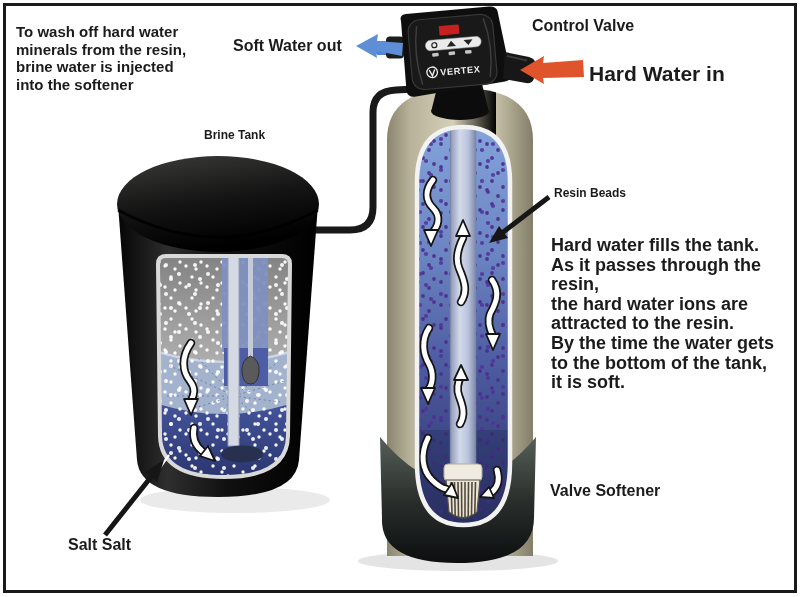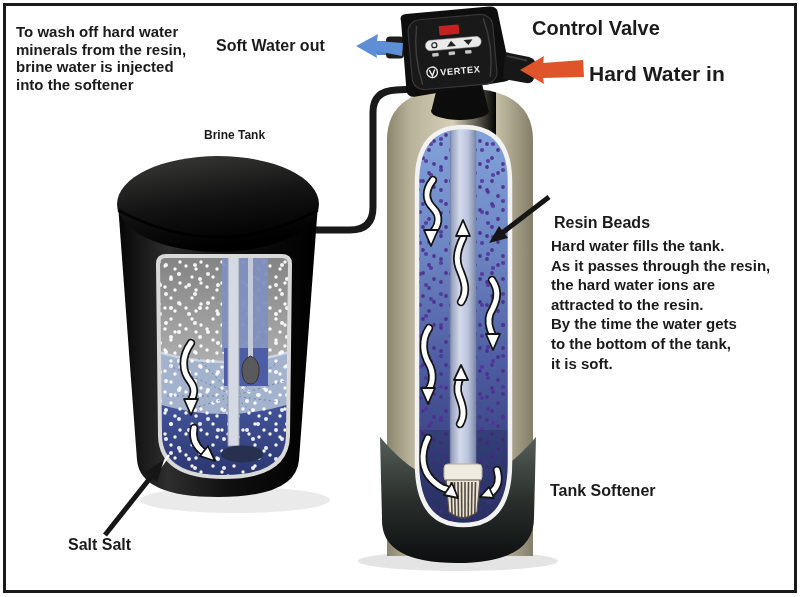--- a/index.html
+++ b/index.html
@@ -2,26 +2,26 @@
 <html><head>
 <meta charset="utf-8">
 <style>
   html,body{margin:0;padding:0;}
   body{width:800px;height:597px;position:relative;background:#fff;overflow:hidden;
        font-family:"Liberation Sans",sans-serif;}
   .frame{position:absolute;left:3px;top:3px;right:3px;bottom:4px;border:3px solid #1a1a1a;z-index:3;pointer-events:none;}
   svg.scene{position:absolute;left:0;top:0;z-index:1;}
   .lbl{position:absolute;font-weight:bold;color:#1b1b1b;white-space:pre-line;z-index:2;}
   .lbl-note{left:16px;top:23px;font-size:15px;line-height:17.5px;width:235px;}
-  .lbl-soft{left:216px;top:37px;font-size:16px;}
-  .lbl-valve{left:532px;top:17px;font-size:20px;}
+  .lbl-soft{left:233px;top:37px;font-size:16px;}
+  .lbl-valve{left:532px;top:17px;font-size:16px;}
   .lbl-hard{left:589px;top:62px;font-size:21px;}
   .lbl-brinetank{left:204px;top:128px;font-size:12px;}
-  .lbl-resin{left:554px;top:186px;font-size:16px;margin-top:28px;}
-  .lbl-desc{left:551px;top:236px;font-size:15px;line-height:19.6px;width:245px;}
+  .lbl-resin{left:554px;top:186px;font-size:12px;}
+  .lbl-desc{left:551px;top:236px;font-size:18px;line-height:19.6px;width:245px;}
   .lbl-softener{left:550px;top:482px;font-size:16px;}
   .lbl-salt{left:68px;top:536px;font-size:16px;}
   
   .aw-o{stroke:#141414;stroke-width:8.5;fill:none;stroke-linecap:round;}
   .aw-i{stroke:#ffffff;stroke-width:5;fill:none;stroke-linecap:round;}
   .ah{fill:#ffffff;stroke:#141414;stroke-width:1.8;stroke-linejoin:round;}
   .ptr{stroke:#161616;stroke-width:5;}
   .ptrh{fill:#161616;}
 </style>
 </head>
@@ -265,14 +265,14 @@
 <div class="lbl lbl-hard">Hard Water in</div>
 <div class="lbl lbl-brinetank">Brine Tank</div>
 <div class="lbl lbl-resin">Resin Beads</div>
 <div class="lbl lbl-desc">Hard water fills the tank.
 As it passes through the resin,
 the hard water ions are
 attracted to the resin.
 By the time the water gets
 to the bottom of the tank,
 it is soft.</div>
-<div class="lbl lbl-softener">Tank Softener</div>
+<div class="lbl lbl-softener">Valve Softener</div>
 <div class="lbl lbl-salt">Salt Salt</div>
 
 </body></html>

